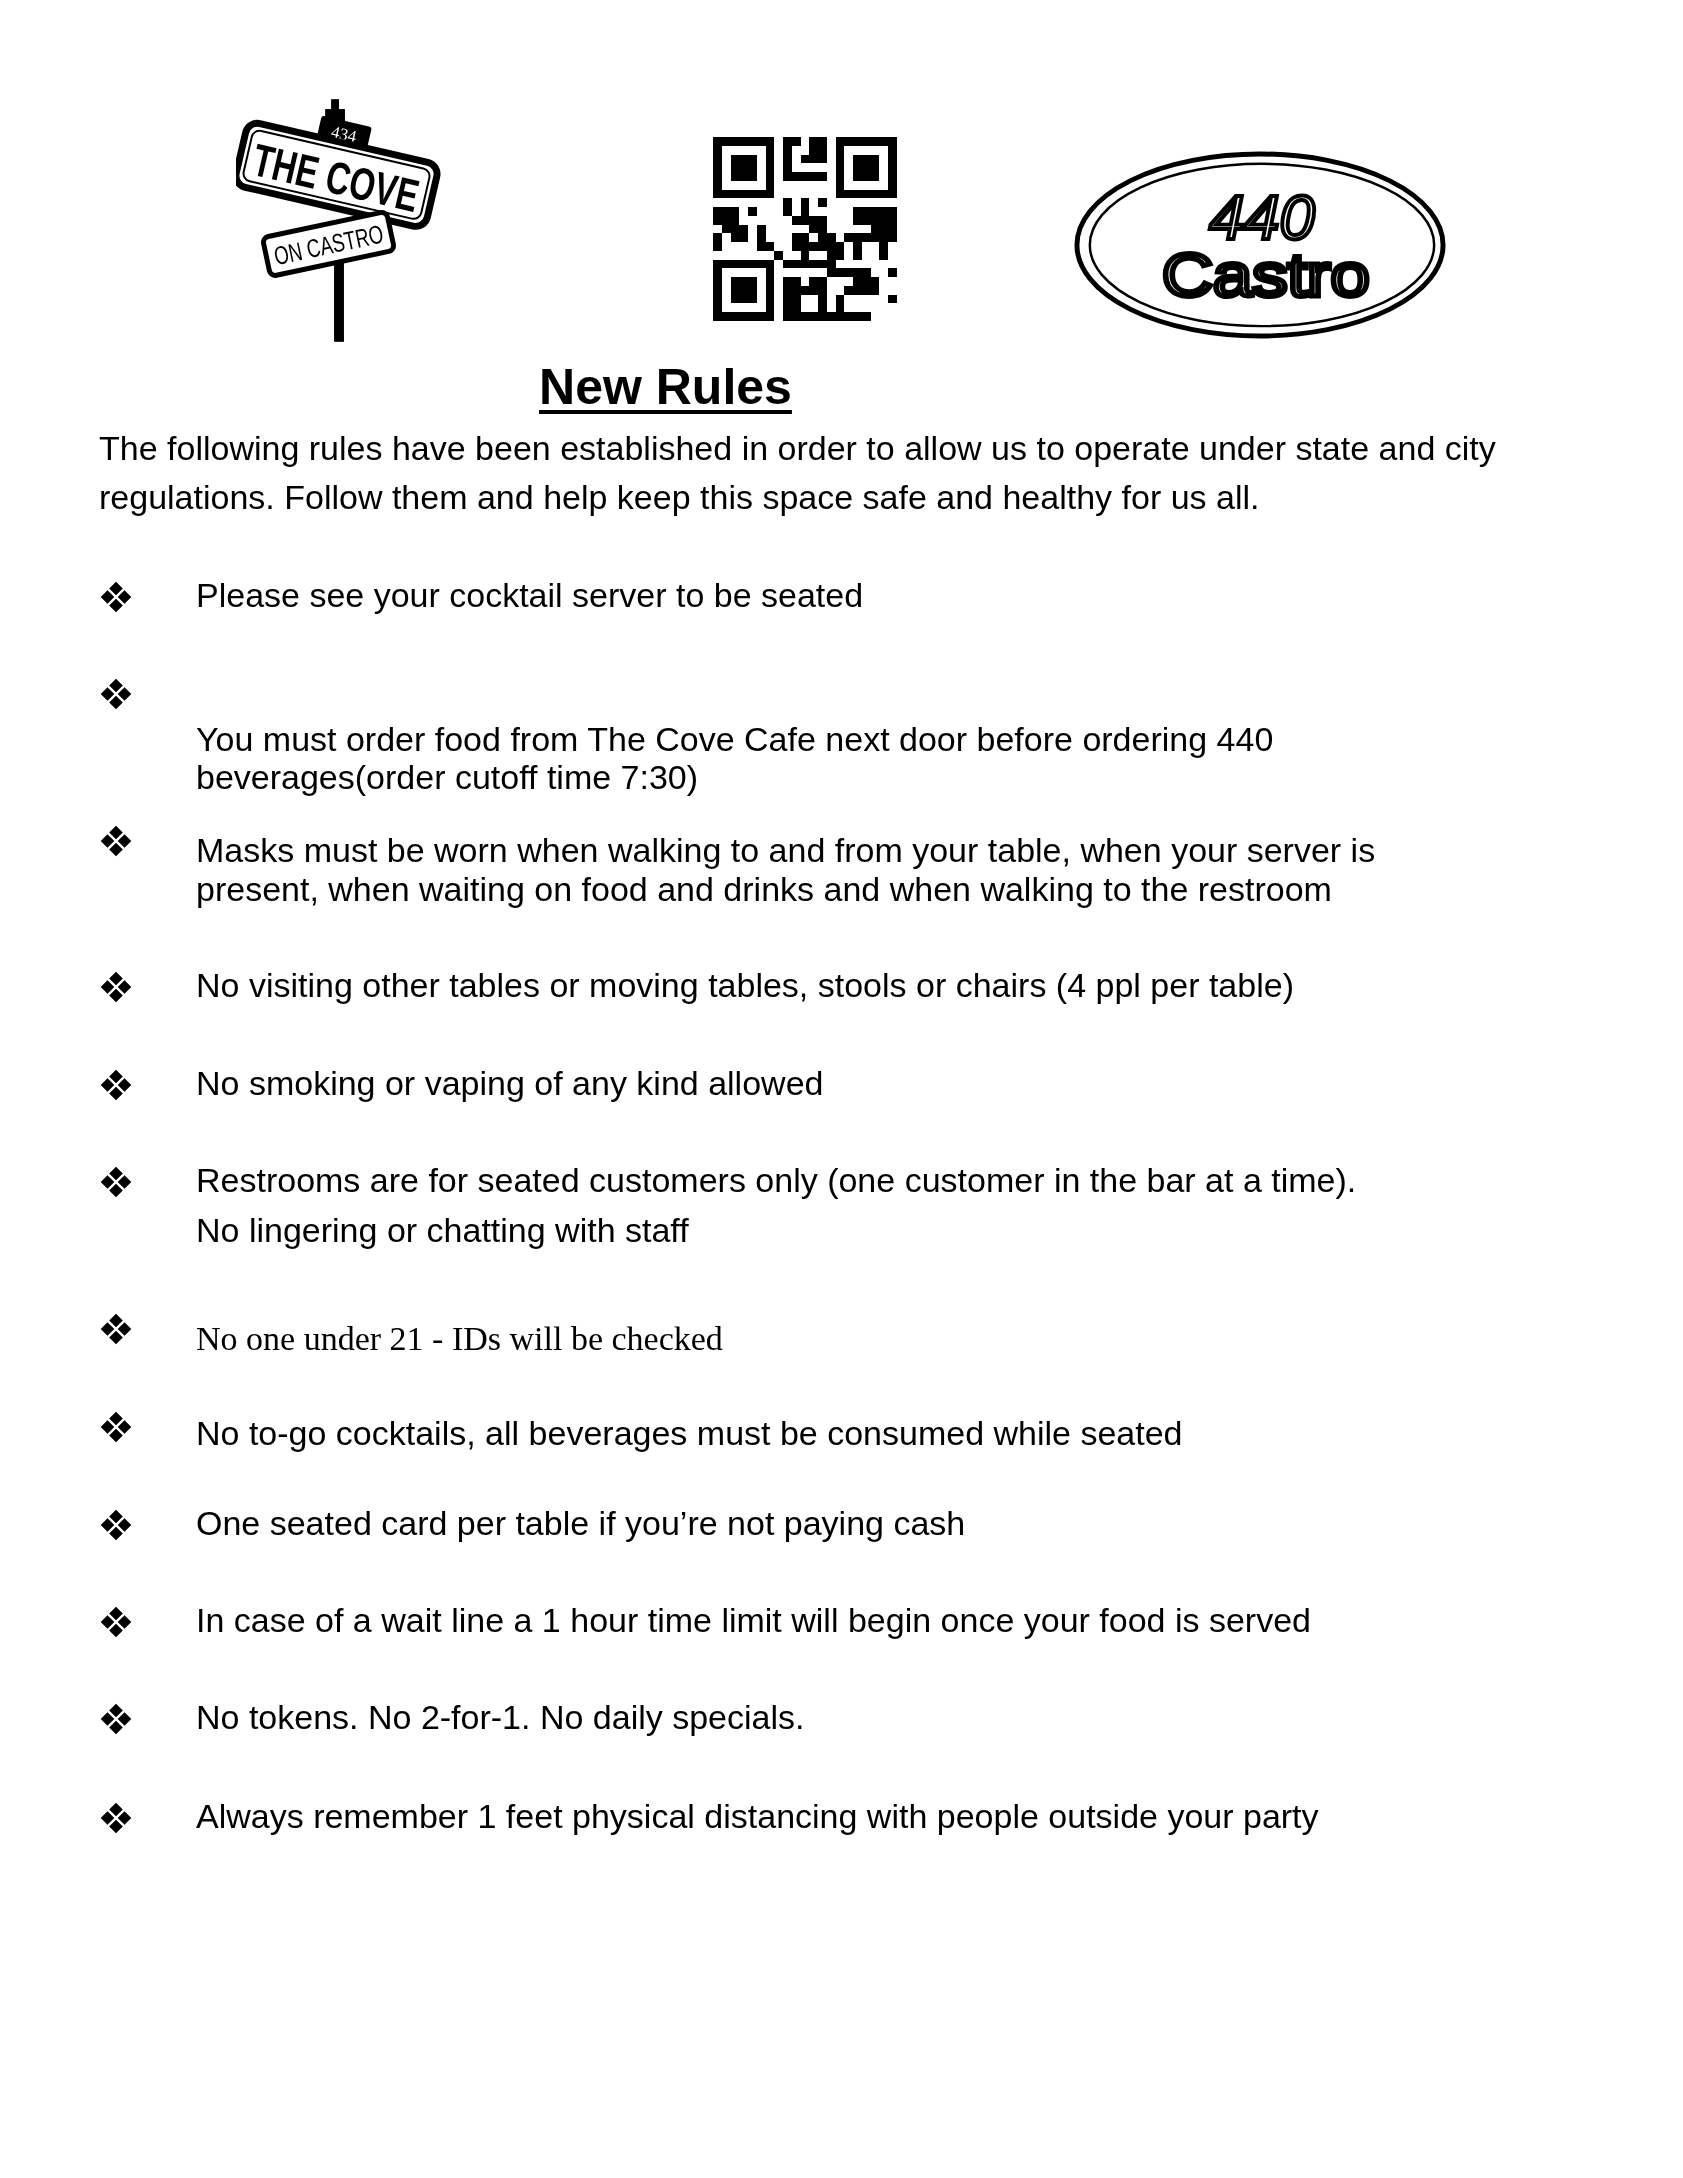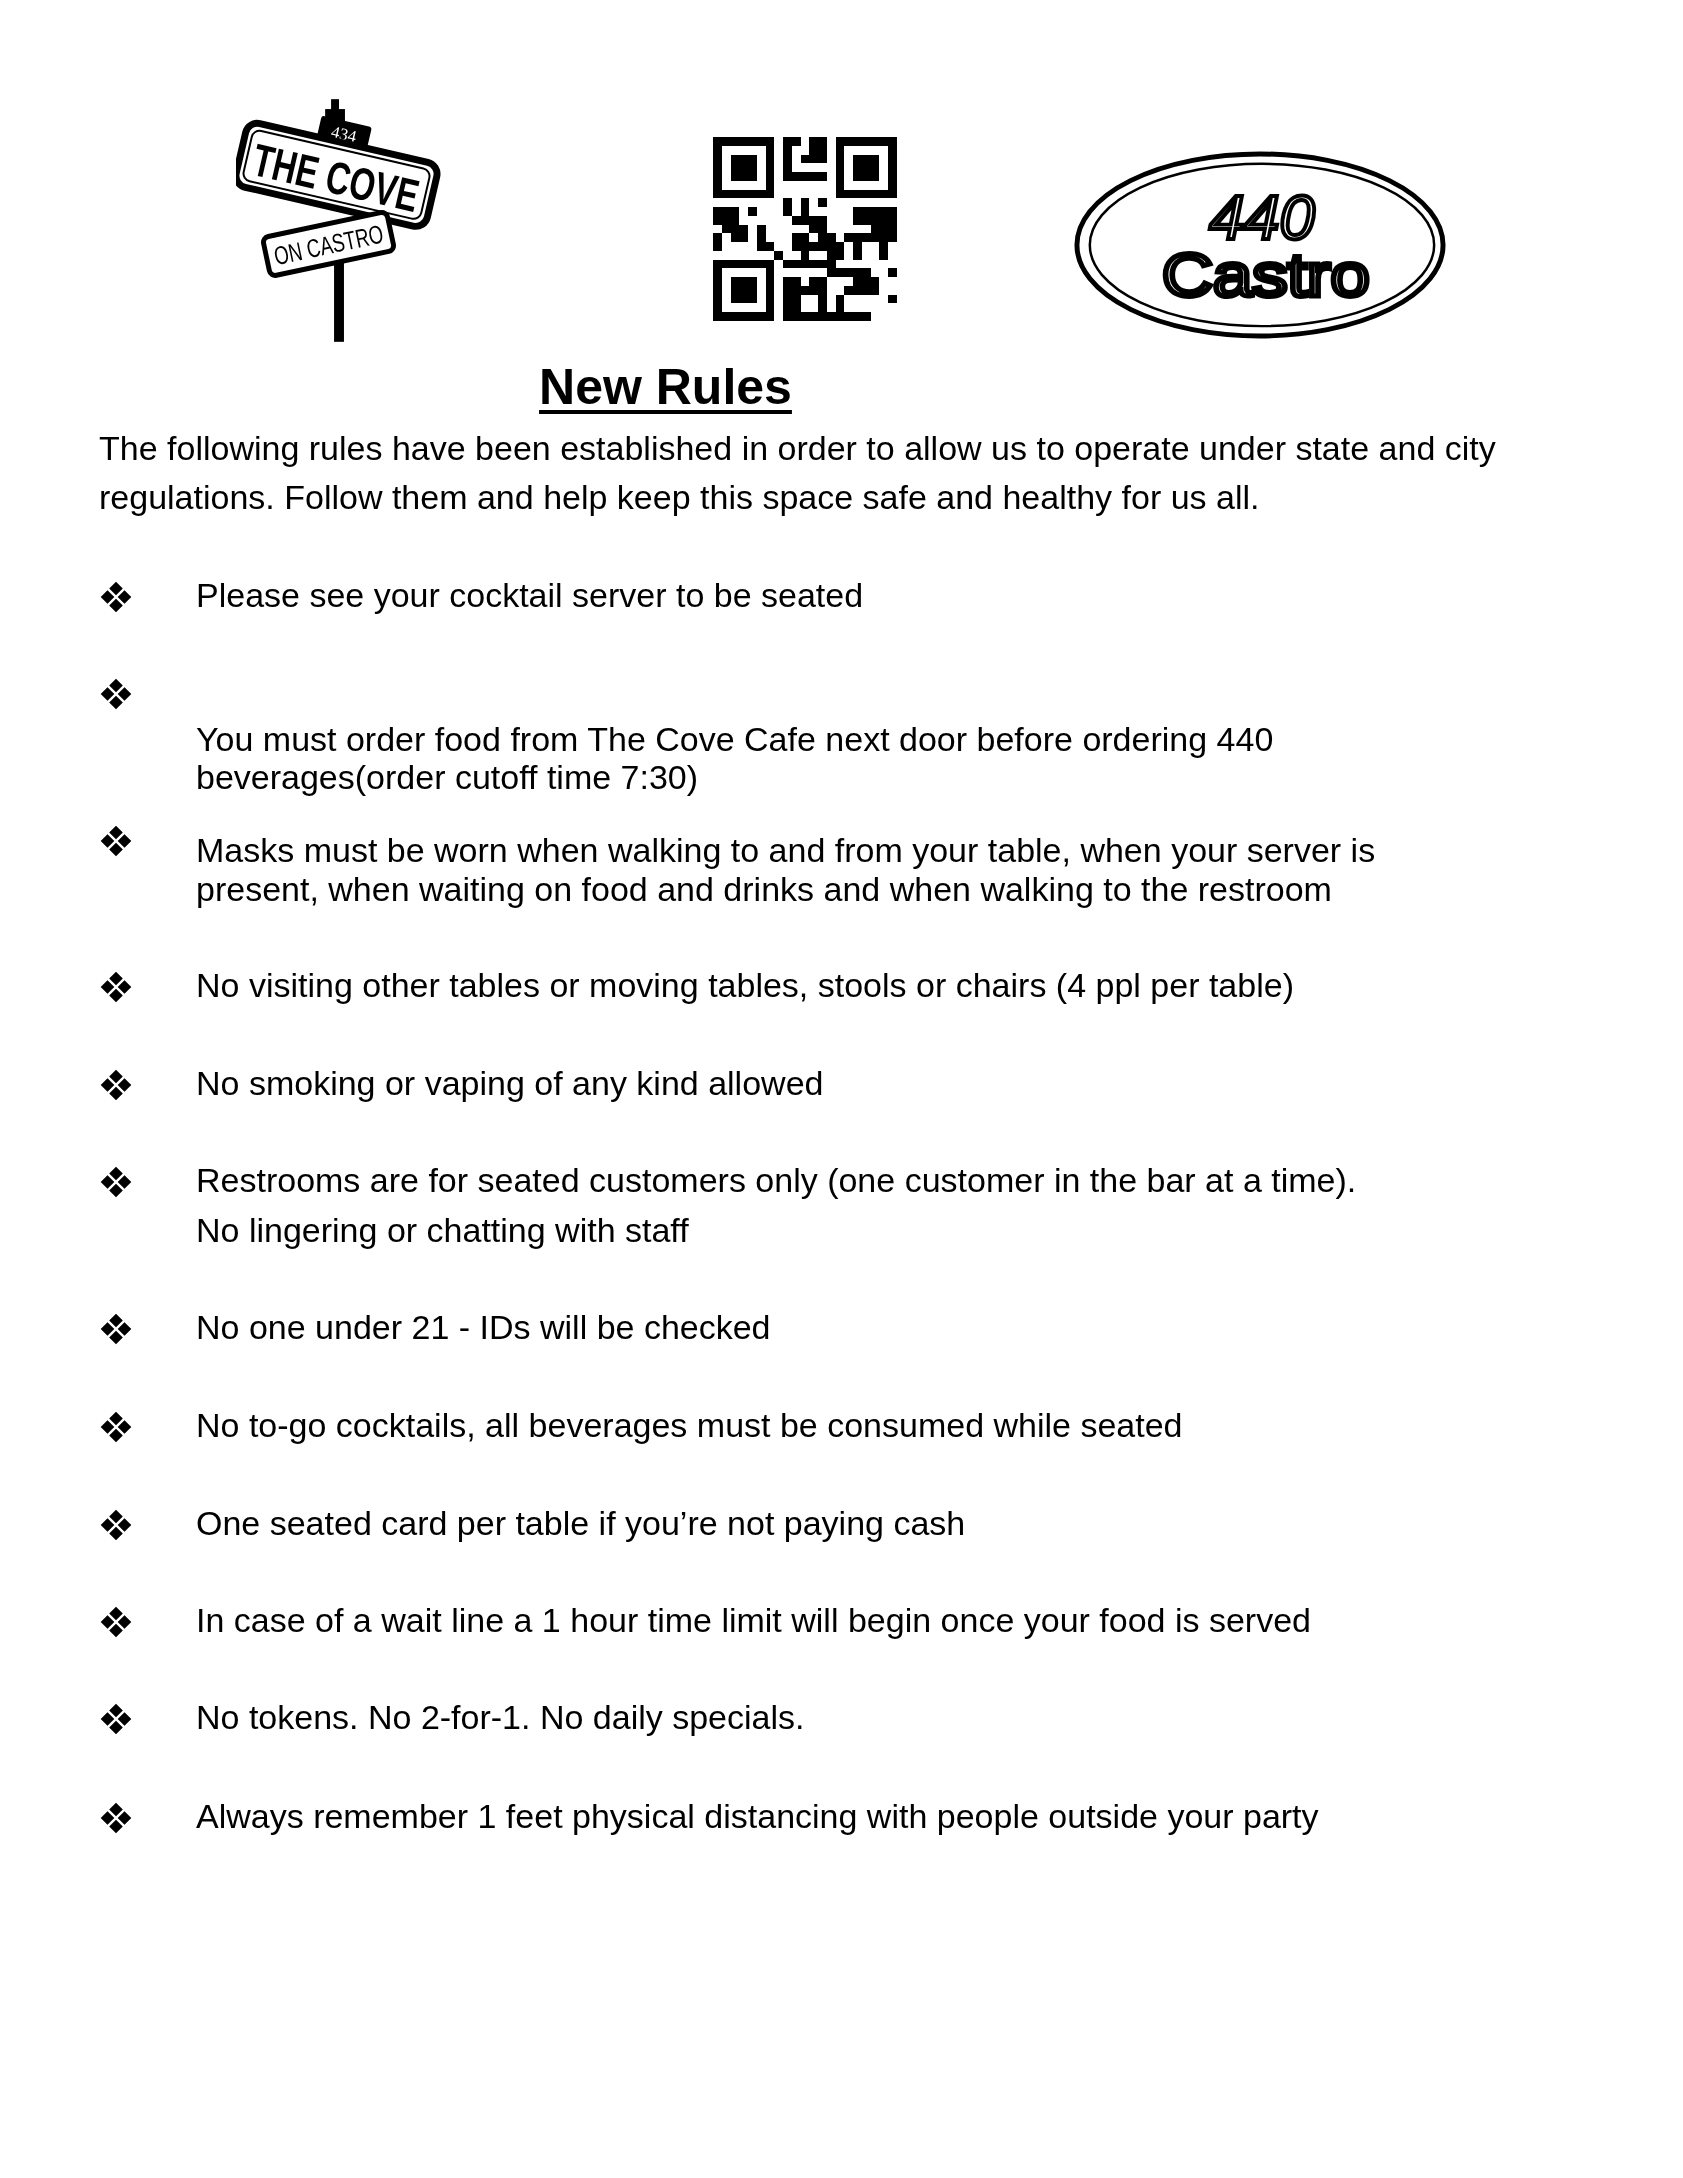--- a/index.html
+++ b/index.html
@@ -147,27 +147,27 @@
     <svg class="bullet" viewBox="0 0 20 20" style="top:10px;">
         <path d="M10 1l4 4-4 4-4-4zM5 6l4 4-4 4-4-4zM15 6l4 4-4 4-4-4zM10 11l4 4-4 4-4-4z" fill="#000"></path>
       </svg>
     <div class="rule-text" style="top:0;">Restrooms are for seated customers only (one customer in the bar at a time).</div>
     <div class="rule-text" style="top:50px;">No lingering or chatting with staff</div>
   </div>
   <div class="rule" style="top:1302px;">
     <svg class="bullet" viewBox="0 0 20 20" style="top:10px;">
         <path d="M10 1l4 4-4 4-4-4zM5 6l4 4-4 4-4-4zM15 6l4 4-4 4-4-4zM10 11l4 4-4 4-4-4z" fill="#000"></path>
       </svg>
-    <div class="rule-text" style="top:0;">No one under 21 - IDs will be checked</div>
+    <div class="rule-text" style="top:12px;font-family:Liberation Serif, serif;">No one under 21 - IDs will be checked</div>
   </div>
   <div class="rule" style="top:1400px;">
     <svg class="bullet" viewBox="0 0 20 20" style="top:10px;">
         <path d="M10 1l4 4-4 4-4-4zM5 6l4 4-4 4-4-4zM15 6l4 4-4 4-4-4zM10 11l4 4-4 4-4-4z" fill="#000"></path>
       </svg>
-    <div class="rule-text" style="top:0;">No to-go cocktails, all beverages must be consumed while seated</div>
+    <div class="rule-text" style="top:8px;">No to-go cocktails, all beverages must be consumed while seated</div>
   </div>
   <div class="rule" style="top:1498px;">
     <svg class="bullet" viewBox="0 0 20 20" style="top:10px;">
         <path d="M10 1l4 4-4 4-4-4zM5 6l4 4-4 4-4-4zM15 6l4 4-4 4-4-4zM10 11l4 4-4 4-4-4z" fill="#000"></path>
       </svg>
     <div class="rule-text" style="top:0;">One seated card per table if you’re not paying cash</div>
   </div>
   <div class="rule" style="top:1595px;">
     <svg class="bullet" viewBox="0 0 20 20" style="top:10px;">
         <path d="M10 1l4 4-4 4-4-4zM5 6l4 4-4 4-4-4zM15 6l4 4-4 4-4-4zM10 11l4 4-4 4-4-4z" fill="#000"></path>

